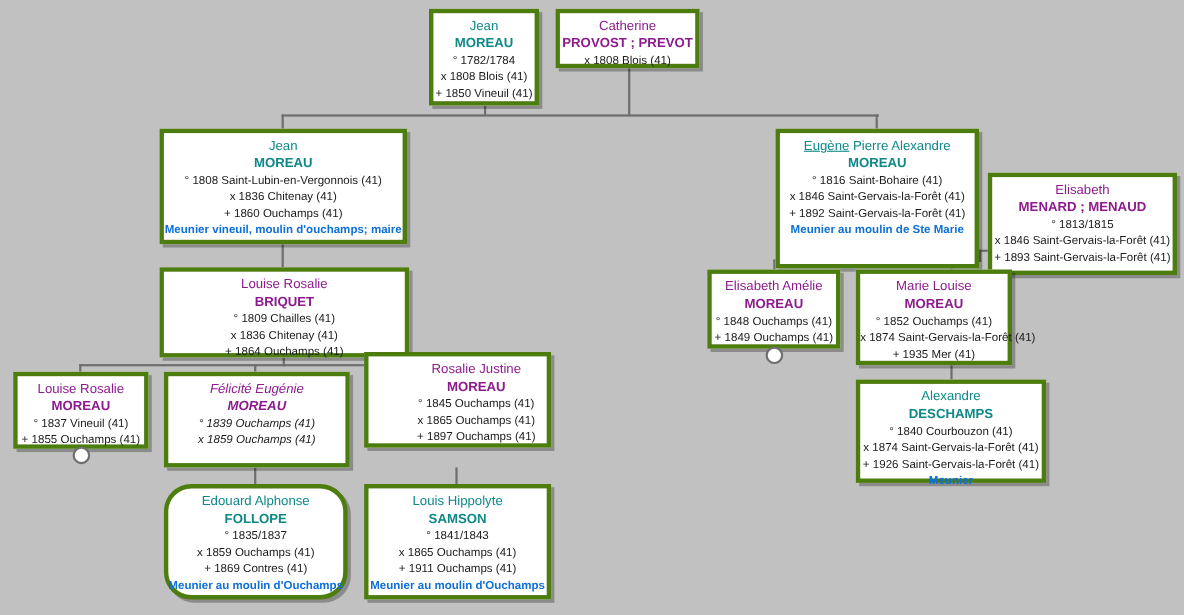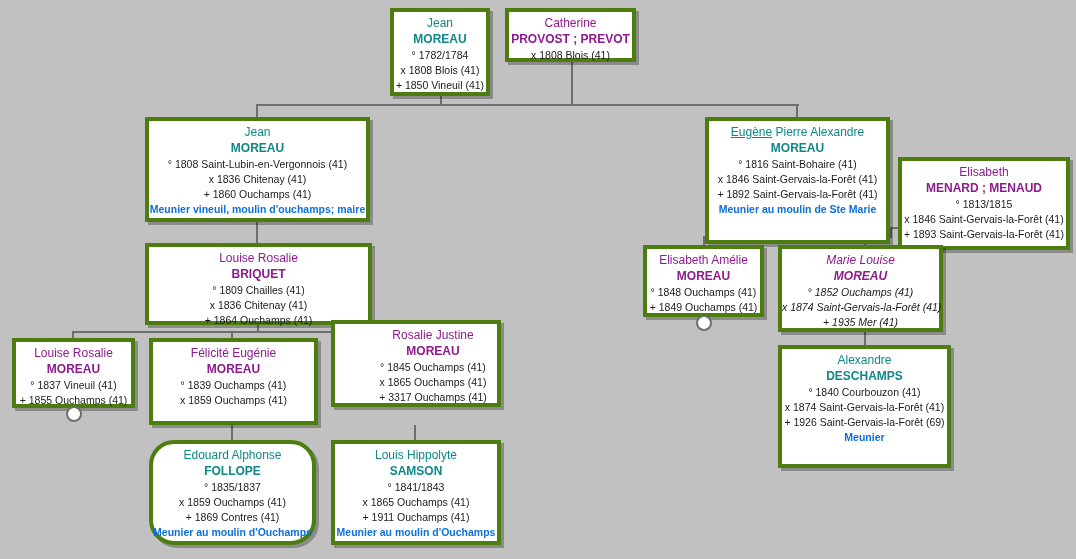--- a/index.html
+++ b/index.html
@@ -94,53 +94,53 @@
       <div class="event">x 1836 Chitenay (41)</div>
       <div class="event">+ 1864 Ouchamps (41)</div>
     </div>
     <div class="person-box female" style="left: 643px; top: 245px; width: 121px; height: 72px;">
       <div class="given"><span>Elisabeth Amélie</span></div>
       <div class="surname">MOREAU</div>
       <div class="event">° 1848 Ouchamps (41)</div>
       <div class="event">+ 1849 Ouchamps (41)</div>
     </div>
     <div class="childless" style="left: 695.5px; top: 315px;"></div>
-    <div class="person-box female" style="left: 778px; top: 245px; width: 165px; height: 87px; font-style: italic;">
+    <div class="person-box female" style="left: 778px; top: 245px; width: 142px; height: 87px;">
       <div class="given"><span>Marie Louise</span></div>
       <div class="surname">MOREAU</div>
       <div class="event">° 1852 Ouchamps (41)</div>
       <div class="event">x 1874 Saint-Gervais-la-Forêt (41)</div>
       <div class="event">+ 1935 Mer (41)</div>
     </div>
     <div class="person-box female" style="left: 12px; top: 338px; width: 123px; height: 70px;">
       <div class="given"><span>Louise Rosalie</span></div>
       <div class="surname">MOREAU</div>
       <div class="event">° 1837 Vineuil (41)</div>
       <div class="event">+ 1855 Ouchamps (41)</div>
     </div>
     <div class="childless" style="left: 65.5px; top: 406px;"></div>
-    <div class="person-box female" style="left: 149px; top: 338px; width: 169px; height: 87px;">
+    <div class="person-box female" style="left: 149px; top: 338px; width: 169px; height: 87px; font-style: italic;">
       <div class="given"><span>Félicité Eugénie</span></div>
       <div class="surname">MOREAU</div>
       <div class="event">° 1839 Ouchamps (41)</div>
       <div class="event">x 1859 Ouchamps (41)</div>
     </div>
     <div class="person-box female" style="left: 331px; top: 320px; width: 170px; height: 87px; padding-left: 34px;">
       <div class="given"><span>Rosalie Justine</span></div>
       <div class="surname">MOREAU</div>
       <div class="event">° 1845 Ouchamps (41)</div>
       <div class="event">x 1865 Ouchamps (41)</div>
-      <div class="event">+ 3317 Ouchamps (41)</div>
+      <div class="event">+ 1897 Ouchamps (41)</div>
     </div>
-    <div class="person-box male" style="left: 778px; top: 345px; width: 173px; height: 123px;">
+    <div class="person-box male" style="left: 778px; top: 345px; width: 173px; height: 94px;">
       <div class="given"><span>Alexandre</span></div>
       <div class="surname">DESCHAMPS</div>
       <div class="event">° 1840 Courbouzon (41)</div>
       <div class="event">x 1874 Saint-Gervais-la-Forêt (41)</div>
-      <div class="event">+ 1926 Saint-Gervais-la-Forêt (69)</div>
+      <div class="event">+ 1926 Saint-Gervais-la-Forêt (41)</div>
       <div class="occupation">Meunier</div>
     </div>
     <div class="person-box male" style="left: 149px; top: 440px; width: 167px; height: 105px; border-radius: 25px;">
       <div class="given"><span>Edouard Alphonse</span></div>
       <div class="surname">FOLLOPE</div>
       <div class="event">° 1835/1837</div>
       <div class="event">x 1859 Ouchamps (41)</div>
       <div class="event">+ 1869 Contres (41)</div>
       <div class="occupation">Meunier au moulin d'Ouchamps</div>
     </div>

